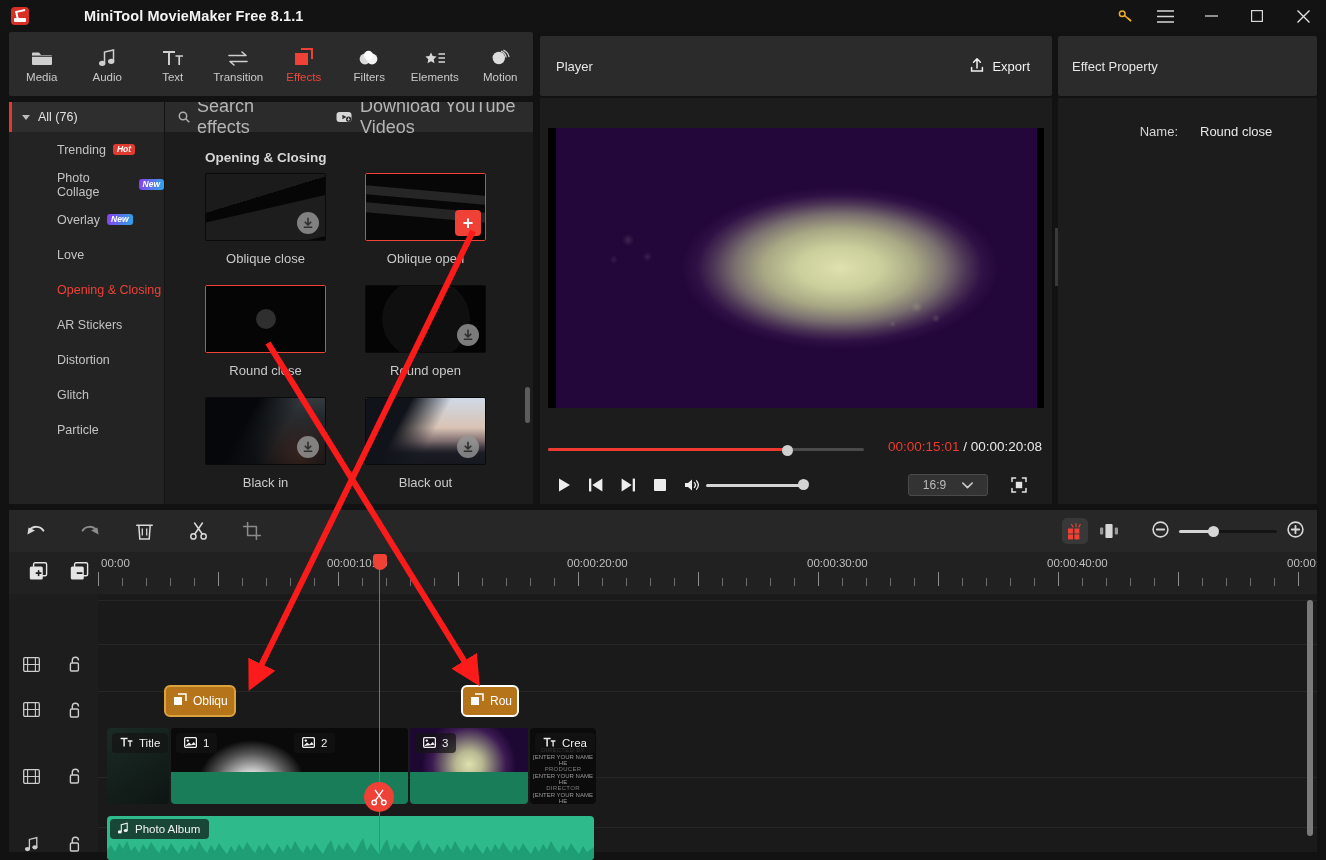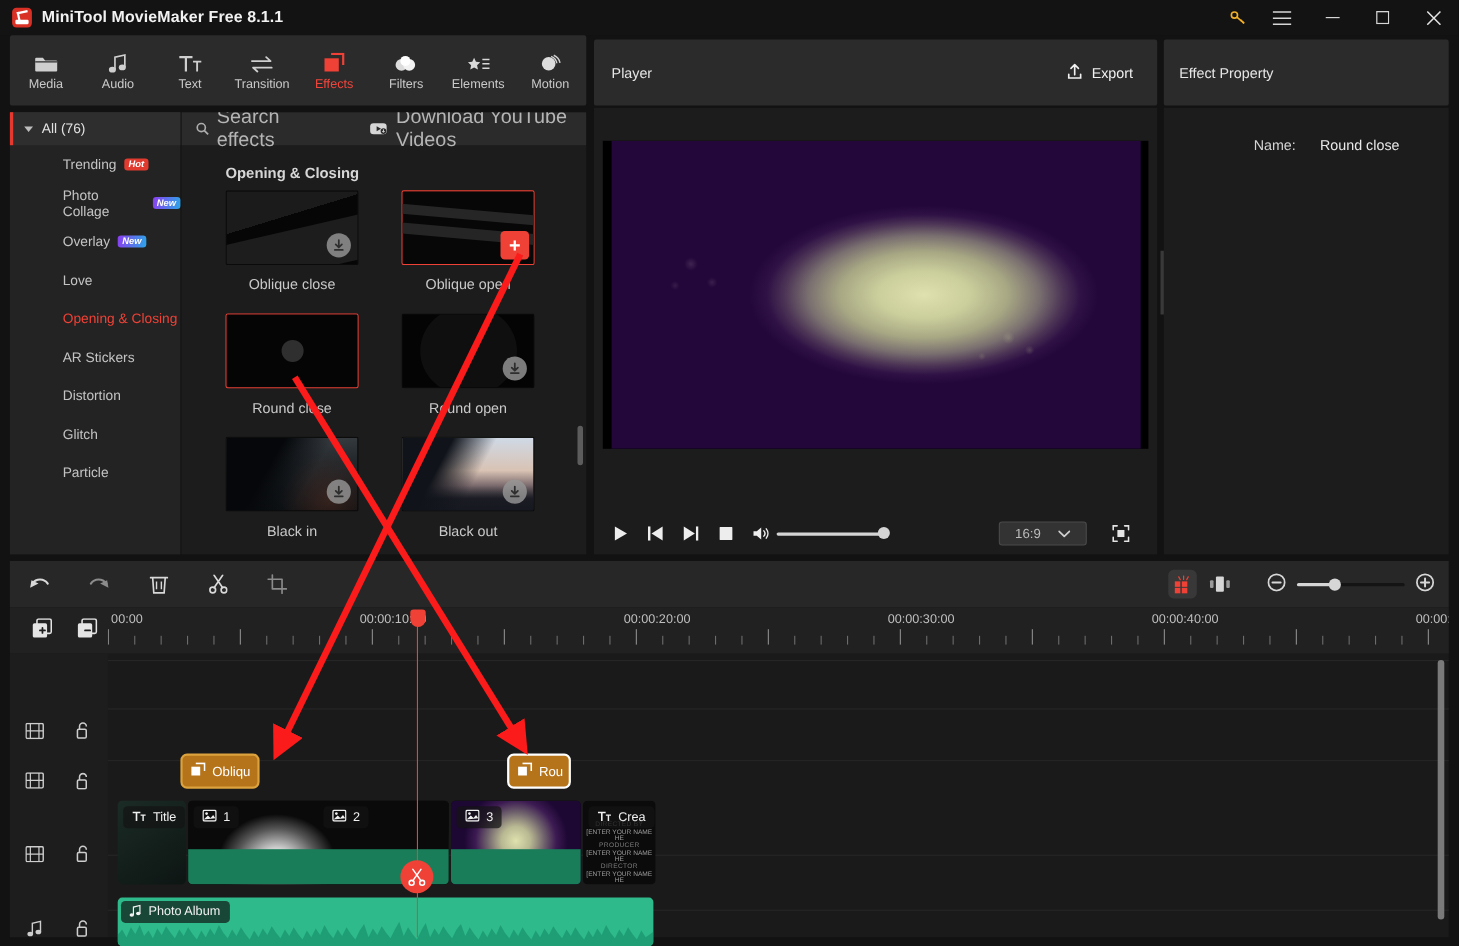--- a/index.html
+++ b/index.html
@@ -22,21 +22,21 @@
     width:18px;height:18px;margin-left:11px;margin-right:9px;
     background:#d93025;border-radius:4px;position:relative;flex:none;
   }
   .app-logo:before{
     content:"";position:absolute;left:5px;top:3px;width:8px;height:8px;
     border-left:2px solid #fff;border-top:2px solid #fff;transform:rotate(-12deg);
   }
   .app-logo:after{
     content:"";position:absolute;left:3px;bottom:3px;width:12px;height:4px;background:#fff;border-radius:1px;
   }
-  .app-title { font-size:14.5px; font-weight:bold; color:#f2f2f2; letter-spacing:.1px;}
+  .app-title { font-size:14.5px; font-weight:bold; color:#f2f2f2; letter-spacing:.1px;margin-left:46px;}
   .win-ctrls { margin-left:auto; display:flex; align-items:center; height:32px;}
   .win-btn {
     width:46px;height:32px;display:flex;align-items:center;justify-content:center;
     color:#cfcfcf;font-size:15px;
   }
   .win-btn.key { width:34px; color:#f0ae28; font-size:14px;}
   .win-btn svg{display:block;}
 
   
   .toolbar {
@@ -519,20 +519,29 @@
       </span>
       <span>Export</span>
     </div>
   </div>
 
   <div class="playerbody">
     <div class="screen">
       <div class="vid"></div>
     </div>
 
+    <div class="seekwrap">
+      <div class="seekbar">
+        <div class="seekfill"></div>
+        <div class="seekknob"></div>
+      </div>
+      <div class="timecode">
+        <span class="cur">00:00:15:01</span><span> / </span><span>00:00:20:08</span>
+      </div>
+    </div>
 
     <div class="pctrls">
       <div class="pbtn">
         <svg width="13" height="14" viewBox="0 0 13 14">
             <path d="M1 0.6 12 7 1 13.4z" fill="#ededed"></path>
           </svg>
       </div>
       <div class="pbtn">
         <svg width="14" height="14" viewBox="0 0 14 14">
             <rect x="0" y="0.6" width="2.3" height="12.8" fill="#ededed"></rect>

